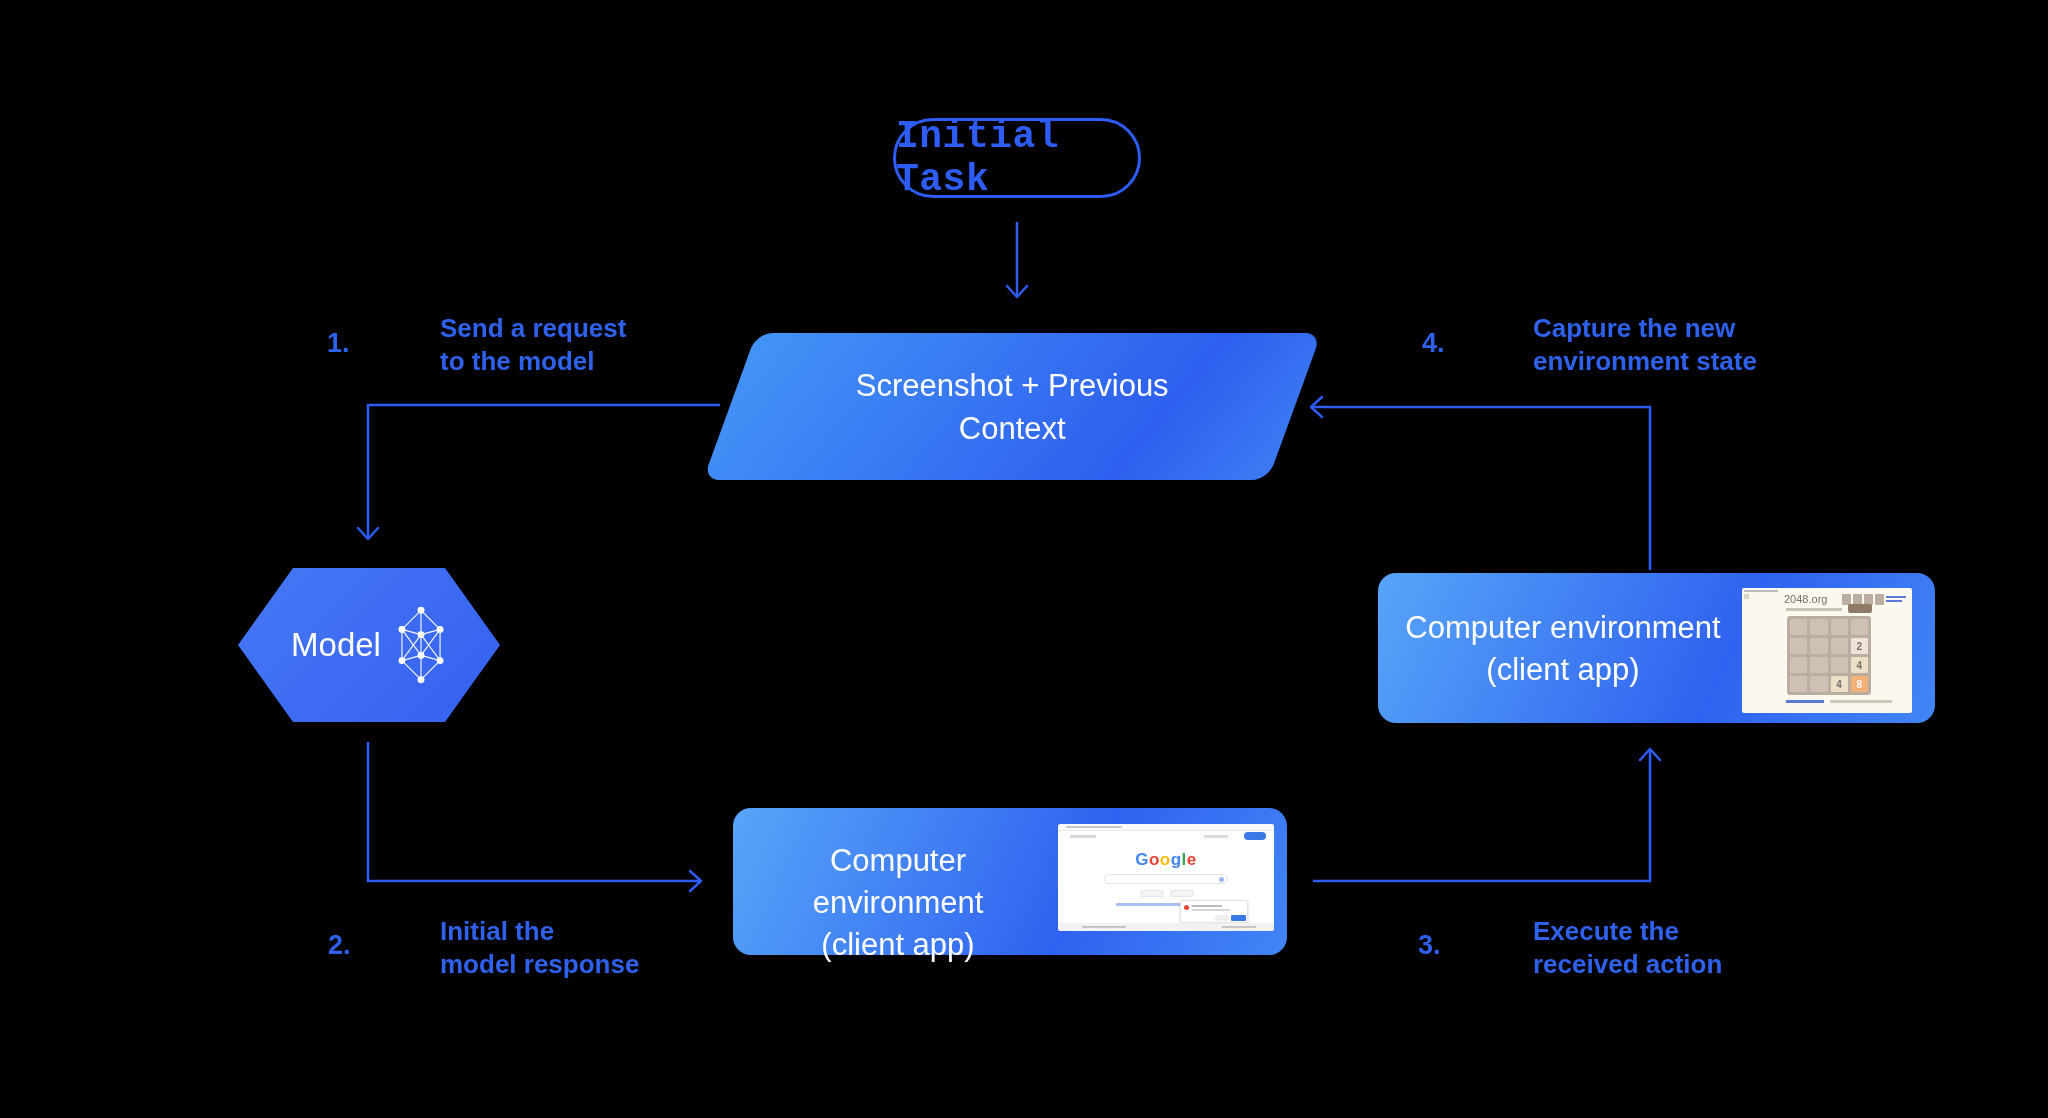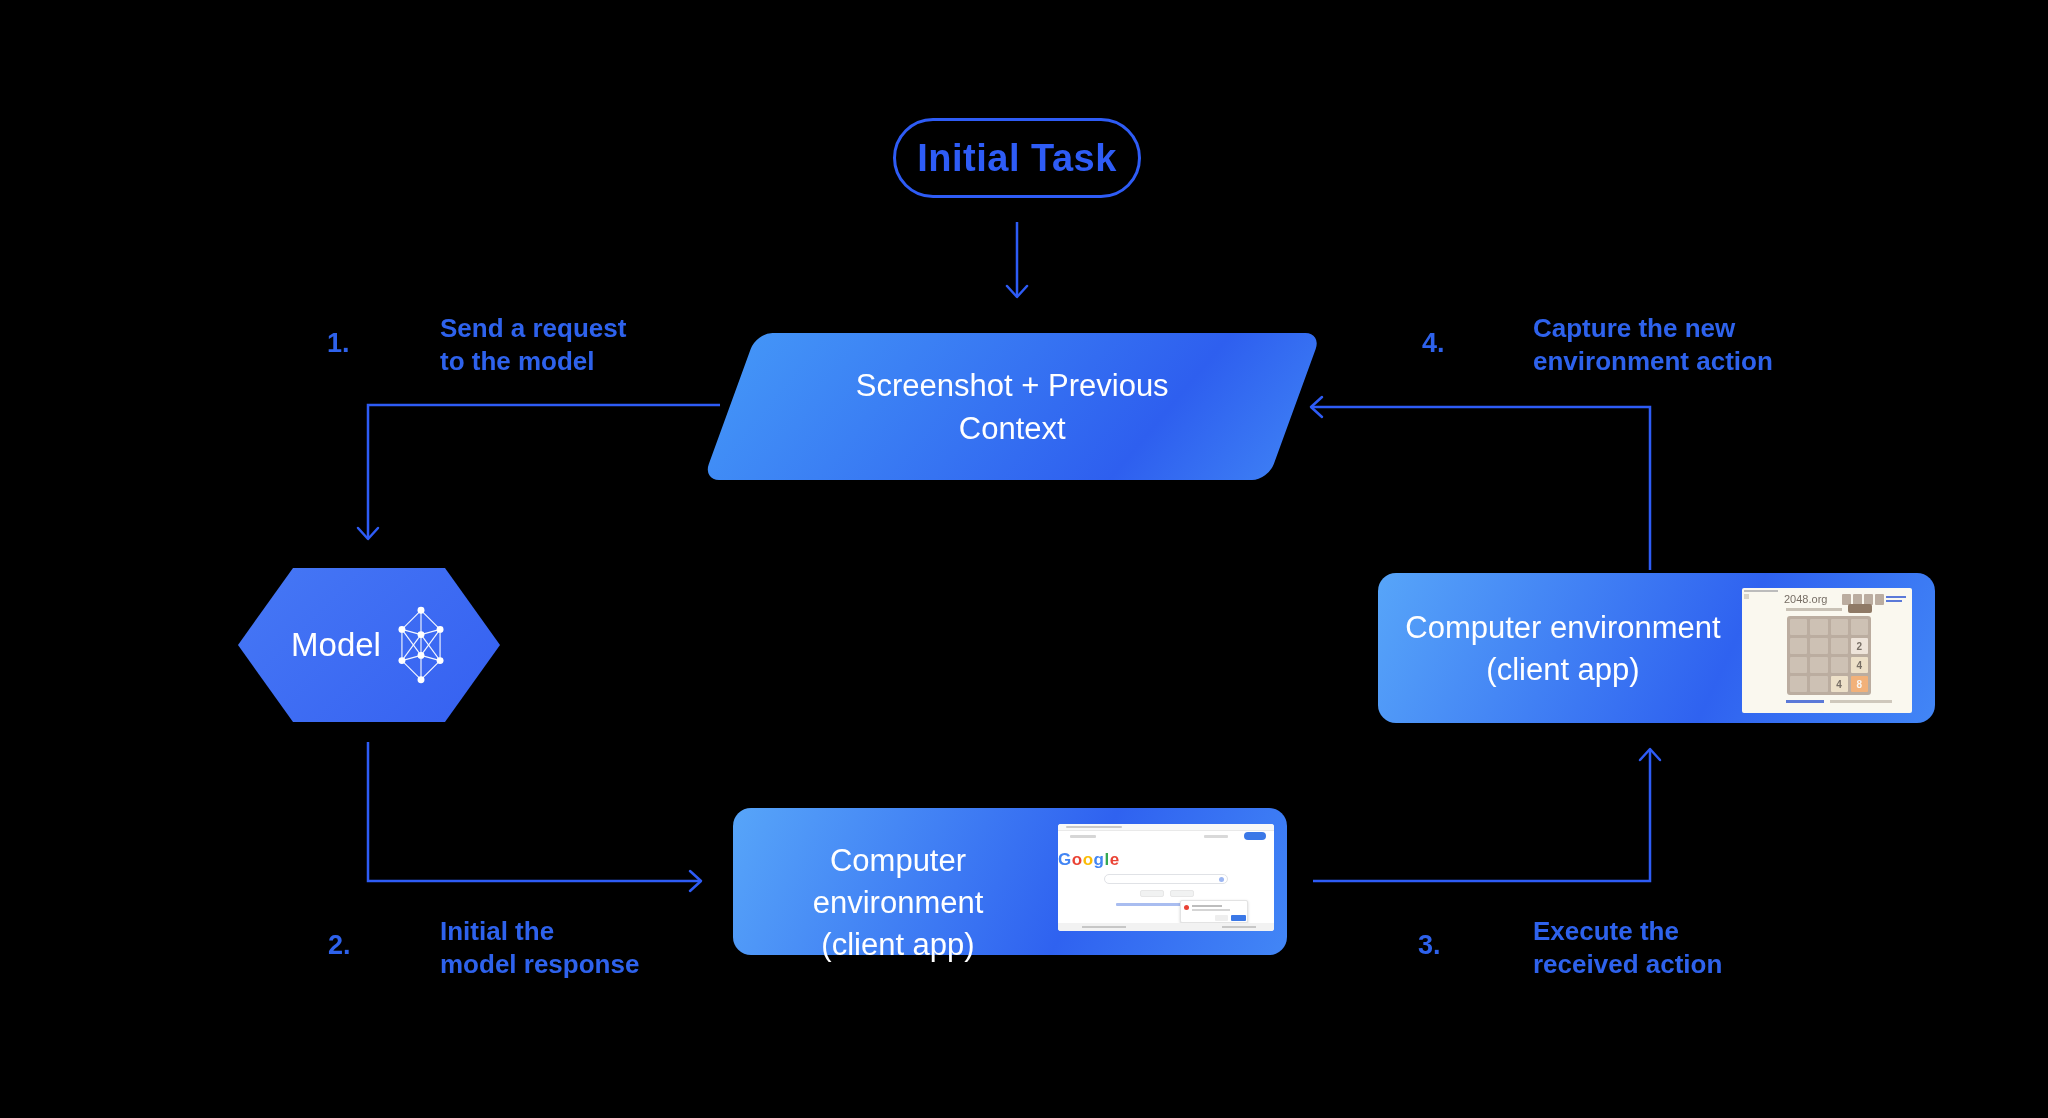--- a/index.html
+++ b/index.html
@@ -8,21 +8,21 @@
     --hex_a:#4678F5; --hex_b:#3560F1;
   }
   *{margin:0;padding:0;box-sizing:border-box;}
   html,body{width:2048px;height:1118px;}
   body{background:var(--bg);font-family:"Liberation Sans",sans-serif;position:relative;overflow:hidden;}
   .abs{position:absolute;}
 
   
   .pill{left:893px;top:118px;width:248px;height:80px;border:3px solid var(--accent);
         border-radius:44px;display:flex;align-items:center;justify-content:center;}
-  .pill span{color:var(--accent);font-size:38px;font-weight:700;letter-spacing:.5px;}
+  .pill span{color:var(--accent);font-size:38px;font-weight:700;letter-spacing:.5px;font-family:Liberation Mono, monospace;}
 
   
   .para{left:703px;top:333px;width:565px;height:147px;border-radius:16px;
         transform:skewX(-20deg);transform-origin:bottom left;
         background:linear-gradient(115deg,#4394F7 0%,#2E5FEF 75%,#3C7CF4 100%);}
   .para-inner{width:100%;height:100%;transform:skewX(20deg);display:flex;flex-direction:column;
         align-items:center;justify-content:center;color:#fff;font-size:31px;line-height:43px;font-weight:400;}
 
   
   .hex{left:238px;top:568px;width:262px;height:154px;
@@ -40,21 +40,21 @@
   .envbox-right .env-label{left:20px;top:34px;width:330px;}
 
   
   .thumb-google{left:325px;top:16px;width:216px;height:107px;background:#fff;border-radius:3px;
                 overflow:hidden;filter:blur(.4px);}
   .tg-bar{position:absolute;left:0;top:0;width:100%;height:7px;background:#f7f8f8;border-bottom:1px solid #e9e9e9;}
   .tg-bar-line{position:absolute;left:8px;top:2px;width:56px;height:2px;background:#c9c9c9;border-radius:1px;}
   .tg-nav-line{position:absolute;left:12px;top:11px;width:26px;height:3px;background:#d6d6d6;border-radius:1px;}
   .tg-nav-dots{position:absolute;right:46px;top:11px;width:24px;height:3px;background:#d9d9d9;border-radius:1px;}
   .tg-signin{position:absolute;right:8px;top:8px;width:22px;height:8px;background:#3b78e7;border-radius:4px;}
-  .tg-logo{position:absolute;left:0;top:26px;width:100%;font-size:17px;font-weight:700;letter-spacing:.5px;}
+  .tg-logo{position:absolute;left:0;top:26px;width:100%;text-align:center;font-size:17px;font-weight:700;letter-spacing:.5px;}
   .tg-search{position:absolute;left:46px;top:50px;width:124px;height:10px;border:1px solid #e0e2e6;border-radius:6px;background:#fff;}
   .tg-mic{position:absolute;right:3px;top:2px;width:5px;height:5px;border-radius:50%;background:#9bb6f2;}
   .tg-btn{position:absolute;top:66px;width:24px;height:7px;background:#f1f2f2;border:1px solid #e7e7e7;border-radius:2px;}
   .tg-btn.b1{left:82px;} .tg-btn.b2{left:112px;}
   .tg-link{position:absolute;left:58px;top:79px;width:100px;height:3px;background:#a9bdf0;border-radius:1px;}
   .tg-dialog{position:absolute;left:122px;top:76px;width:68px;height:23px;background:#fff;border:1px solid #e3e3e3;
              border-radius:2px;box-shadow:0 1px 3px rgba(0,0,0,.18);}
   .tg-d-icon{position:absolute;left:3px;top:4px;width:5px;height:5px;border-radius:50%;background:#ea4335;}
   .tg-d-l1{position:absolute;left:11px;top:4px;width:30px;height:2px;background:#bdbdbd;}
   .tg-d-l2{position:absolute;left:11px;top:8px;width:38px;height:2px;background:#d5d5d5;}
@@ -255,14 +255,14 @@
 
 <div class="abs step-num" style="left:1418px;top:930px">3.</div>
 <div class="abs step-text" style="left:1493px;top:915px">
   <span>Execute the</span><br>
   <span>received action</span>
 </div>
 
 <div class="abs step-num" style="left:1422px;top:328px">4.</div>
 <div class="abs step-text" style="left:1493px;top:312px">
   <span>Capture the new</span><br>
-  <span>environment action</span>
+  <span>environment state</span>
 </div>
 
 </body></html>

